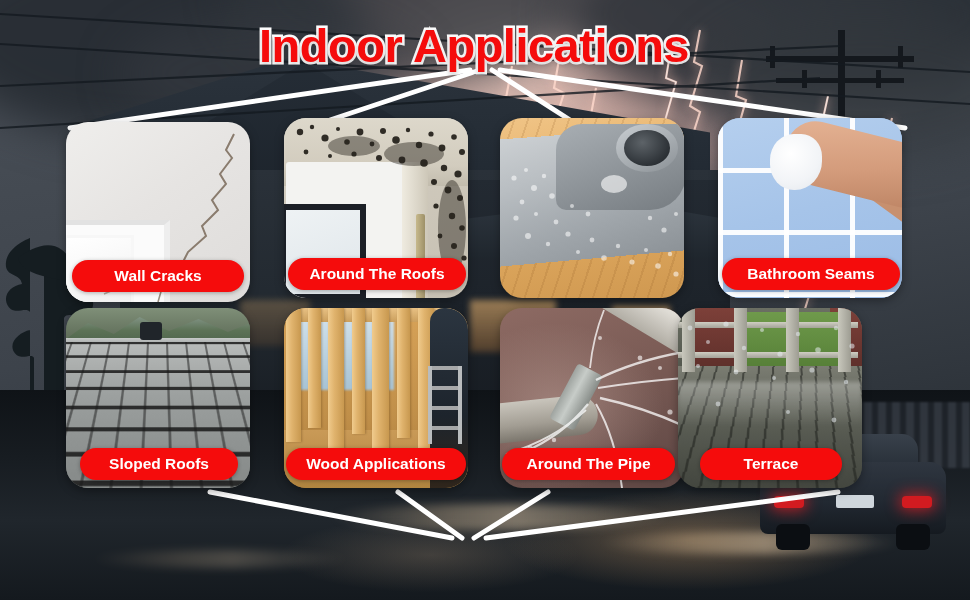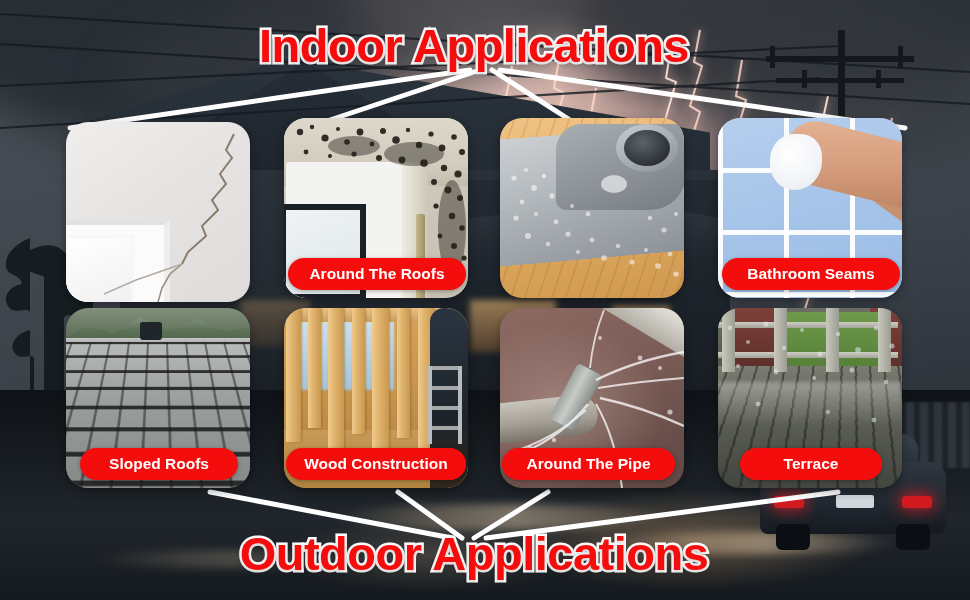--- a/index.html
+++ b/index.html
@@ -494,35 +494,35 @@
       <path d="M500 70 L905 128"></path>
 
       <path d="M452 538 L210 492"></path>
       <path d="M462 538 L398 492"></path>
       <path d="M474 538 L548 492"></path>
       <path d="M486 538 L838 492"></path>
     </g>
   </svg>
 
   <div class="title top">Indoor Applications</div>
-  <div class="title bottom">Outdoor Applications</div>
 
   <div class="grid">
 
     <div class="tile" style="left:66px; top:122px;">
       <div class="photo p-wall">
         <div class="frame">
           <div class="frame-inner"></div>
         </div>
         <svg width="184" height="180" viewBox="0 0 184 180" style="position:absolute;inset:0;">
           <path d="M168 12 L160 28 L166 36 L154 52 L160 62 L146 78 L152 88 L136 104 L140 114 L122 130 L116 142" stroke="#8a7c6e" stroke-width="2" fill="none"></path>
           <path d="M116 142 L104 152 L96 166 L92 180" stroke="#9a8e80" stroke-width="1.6" fill="none"></path>
           <path d="M116 142 L70 158 L38 172" stroke="#b5aba0" stroke-width="1.4" fill="none"></path>
         </svg>
       </div>
+      <div class="badge" style="left:6px; bottom:10px; width:172px;">Wall Cracks</div>
     </div>
 
     <div class="tile" style="left:284px; top:118px;">
       <div class="photo p-window">
         <div class="lintel"></div>
         <div class="wframe"></div>
         <div class="reveal"></div>
         <div class="hinge" style="top:96px; height:56px;"></div>
         <div class="hinge" style="top:156px; height:28px;"></div>
         <div class="glass"></div>
@@ -642,21 +642,21 @@
         <div class="stud" style="left:2px;   width:15px; height:134px;"></div>
         <div class="stud" style="left:24px;  width:13px; height:120px;"></div>
         <div class="stud" style="left:44px;  width:16px; height:142px;"></div>
         <div class="stud" style="left:68px;  width:13px; height:126px;"></div>
         <div class="stud" style="left:88px;  width:17px; height:146px;"></div>
         <div class="stud" style="left:113px; width:13px; height:130px;"></div>
         <div class="stud" style="left:134px; width:16px; height:140px;"></div>
         <div class="worker"></div>
         <div class="ladder"></div>
       </div>
-      <div class="badge" style="left:2px; bottom:8px; width:180px;">Wood Construction</div>
+      <div class="badge" style="left:2px; bottom:8px; width:180px;">Wood Applications</div>
     </div>
 
     <div class="tile" style="left:500px; top:308px;">
       <div class="photo p-pipe">
         <div class="ground"></div>
         <div class="pipe2"></div>
         <div class="pipe"></div>
         <div class="clamp"></div>
         <svg width="184" height="180" viewBox="0 0 184 180" style="position:absolute;inset:0;">
           <g stroke="#ffffff" fill="none" opacity="0.75">
@@ -676,21 +676,21 @@
               <circle cx="30" cy="140" r="2.6"></circle>
               <circle cx="112" cy="150" r="2"></circle>
             <circle cx="128" cy="166" r="2.4"></circle>
               <circle cx="100" cy="30" r="2"></circle>
           </g>
         </svg>
       </div>
       <div class="badge" style="left:2px; bottom:8px; width:173px;">Around The Pipe</div>
     </div>
 
-    <div class="tile" style="left:718px; top:308px;padding-left:28px;">
+    <div class="tile" style="left:678px; top:308px;padding-left:28px;">
       <div class="photo p-terrace">
         <div class="t-redwall" style="left:12px; width:52px;"></div>
         <div class="t-redwall" style="left:152px; width:42px;"></div>
         <div class="lawn"></div>
         <div class="deck"></div>
         <div class="t-rail" style="left:0px;  top:14px; width:180px;"></div>
         <div class="t-rail" style="left:0px;  top:44px; width:180px;"></div>
         <div class="t-post" style="left:4px;"></div>
         <div class="t-post" style="left:56px;"></div>
         <div class="t-post" style="left:108px;"></div>

